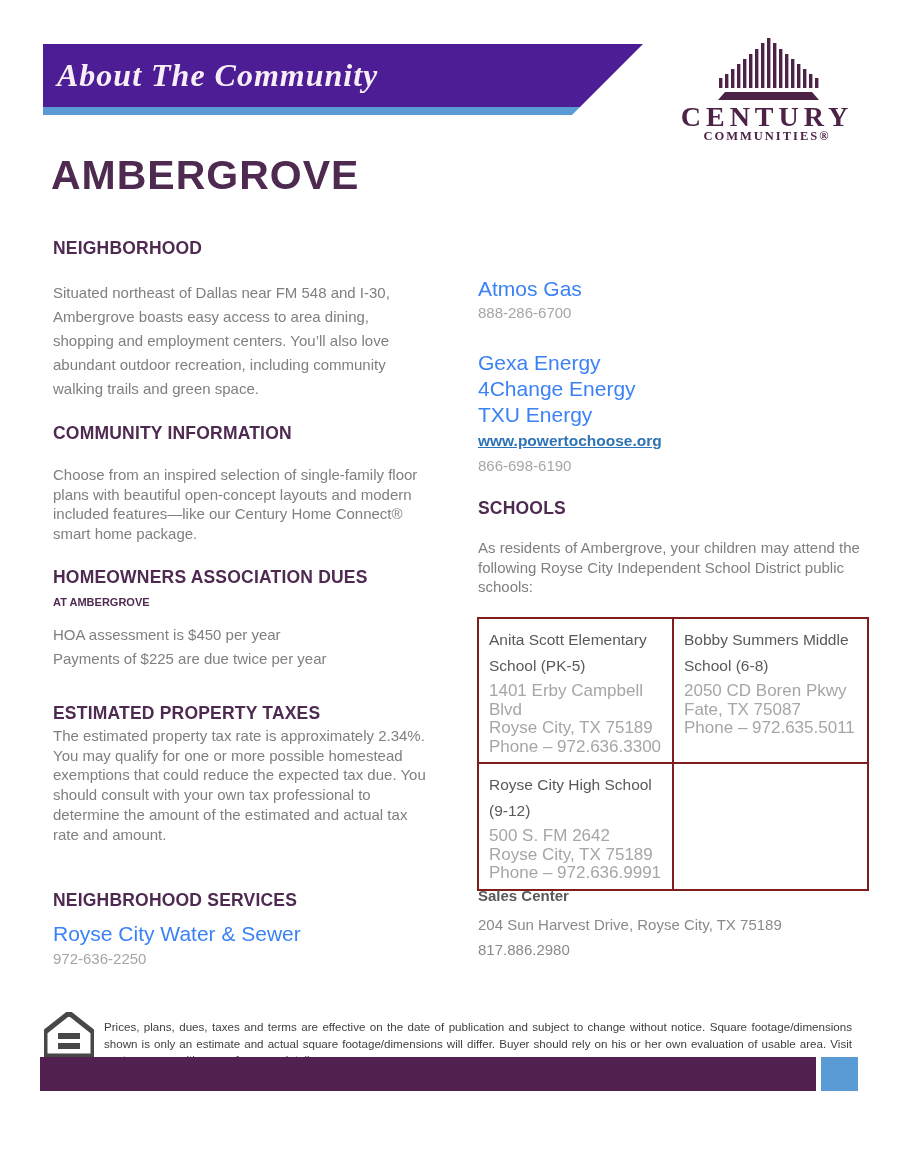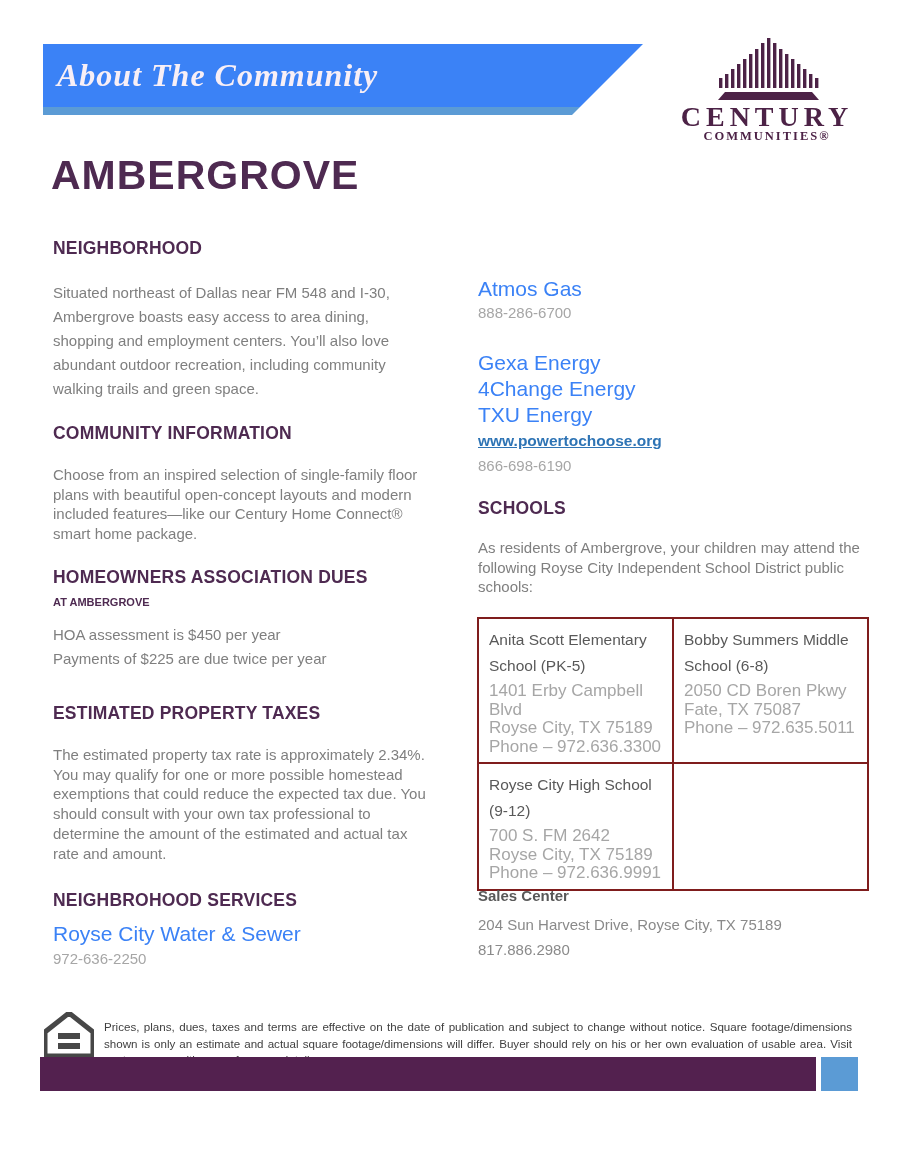--- a/index.html
+++ b/index.html
@@ -7,21 +7,21 @@
   body {
     width: 900px; height: 1166px;
     position: relative;
     font-family: "Liberation Sans", sans-serif;
     overflow: hidden;
   }
   
   .banner-wrap { position: absolute; left: 43px; top: 44px; }
   .banner-purple {
     width: 600px; height: 63px;
-    background: #3b82f6;
+    background: #4c1d95;
     clip-path: polygon(0 0, 100% 0, calc(100% - 63px) 100%, 0 100%);
     display: flex; align-items: center;
   }
   .banner-title {
     font-family: "Liberation Serif", "DejaVu Serif", serif;
     font-style: italic; font-weight: 600;
     font-size: 32px; color: #F8EFF6;
     padding-left: 14px; letter-spacing: 1px;
     white-space: nowrap;
   }
@@ -137,21 +137,21 @@
 
 <div class="sec" style="left:53px; top:565px;">
   <div class="sec-h">HOMEOWNERS ASSOCIATION DUES</div>
   <div class="sec-h2">AT AMBERGROVE</div>
   <div class="body-text lh24" style="margin-top:8px;">HOA assessment is $450 per year</div>
   <div class="body-text lh24">Payments of $225 are due twice per year</div>
 </div>
 
 <div class="sec" style="left:53px; top:701px;">
   <div class="sec-h">ESTIMATED PROPERTY TAXES</div>
-  <div class="body-text lh20" style="margin-top:19px;">The estimated property tax rate is approximately 2.34%. You may qualify for one or more possible homestead exemptions that could reduce the expected tax due. You should consult with your own tax professional to determine the amount of the estimated and actual tax rate and amount.</div>
+  <div class="body-text lh20" style="">The estimated property tax rate is approximately 2.34%. You may qualify for one or more possible homestead exemptions that could reduce the expected tax due. You should consult with your own tax professional to determine the amount of the estimated and actual tax rate and amount.</div>
 </div>
 
 <div class="sec" style="left:53px; top:888px;">
   <div class="sec-h">NEIGHBROHOOD SERVICES</div>
   <div class="dark-line" style="margin-top:8px;">Royse City Water &amp; Sewer</div>
   <div class="gray-line">972-636-2250</div>
 </div>
 
 <div class="sec" style="left:478px; top:277px; width:400px;">
   <div class="dark-line" style="line-height:24px;">Atmos Gas</div>
@@ -183,21 +183,21 @@
     <td>
       <div class="school-name">Bobby Summers Middle School (6-8)</div>
       <div class="school-addr">2050 CD Boren Pkwy</div>
       <div class="school-addr">Fate, TX 75087</div>
       <div class="school-addr">Phone – 972.635.5011</div>
     </td>
   </tr>
   <tr>
     <td>
       <div class="school-name">Royse City High School (9-12)</div>
-      <div class="school-addr">700 S. FM 2642</div>
+      <div class="school-addr">500 S. FM 2642</div>
       <div class="school-addr">Royse City, TX 75189</div>
       <div class="school-addr">Phone – 972.636.9991</div>
     </td>
     <td>
       <div class="school-name"></div>
     </td>
   </tr>
 </tbody>
   </table>
 

